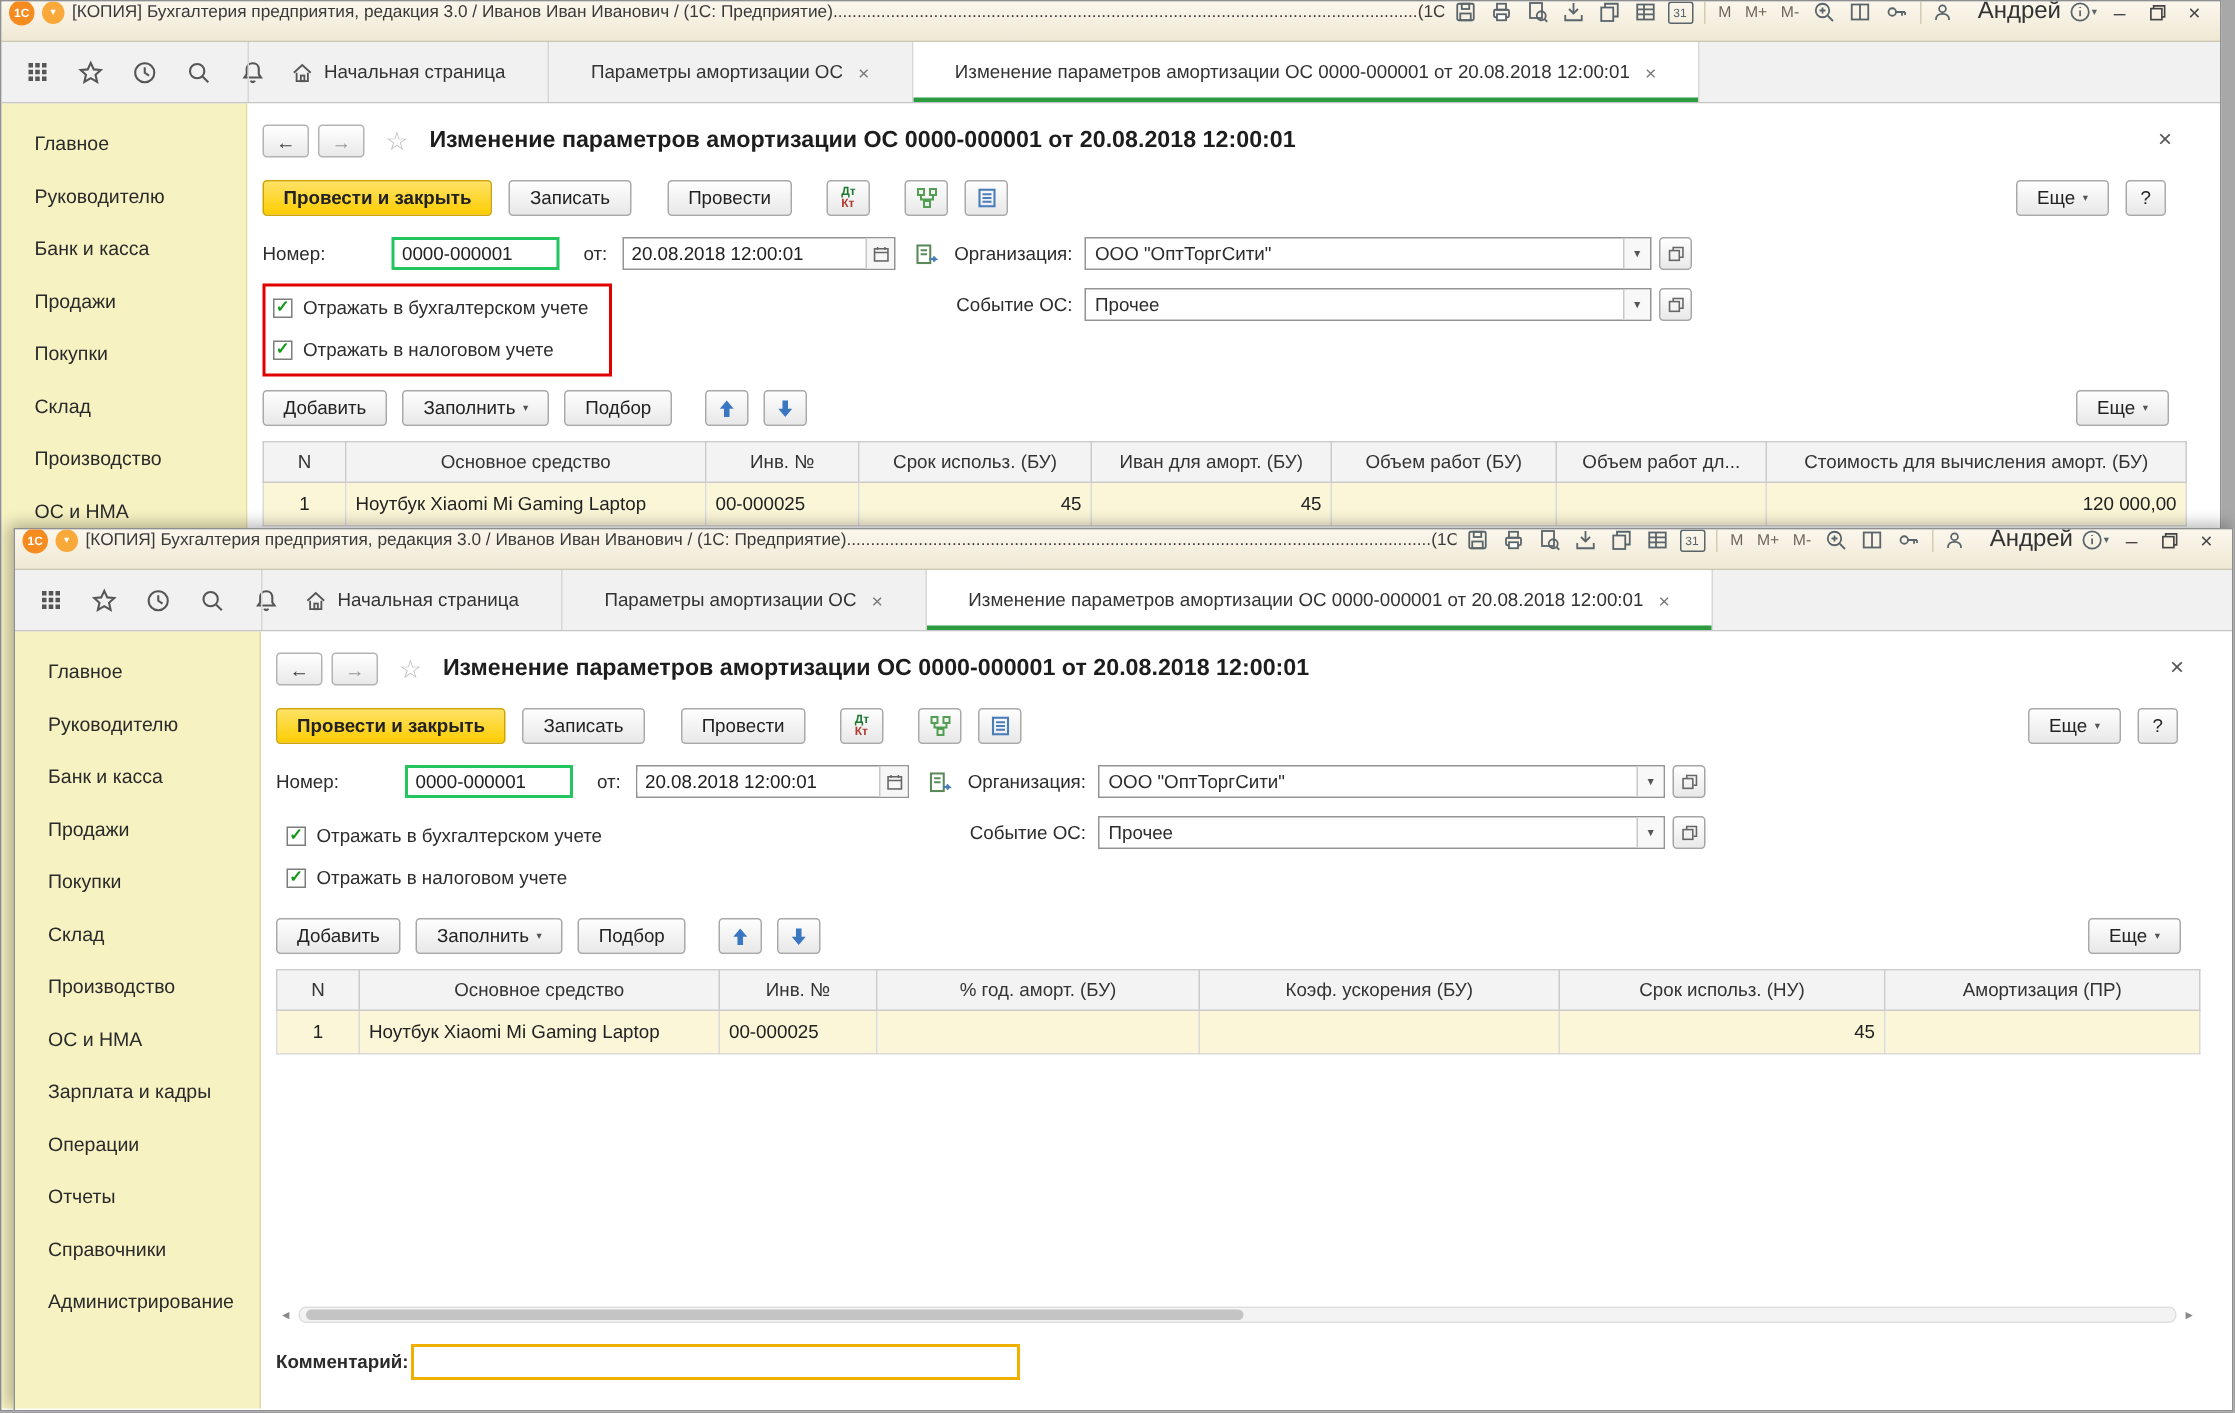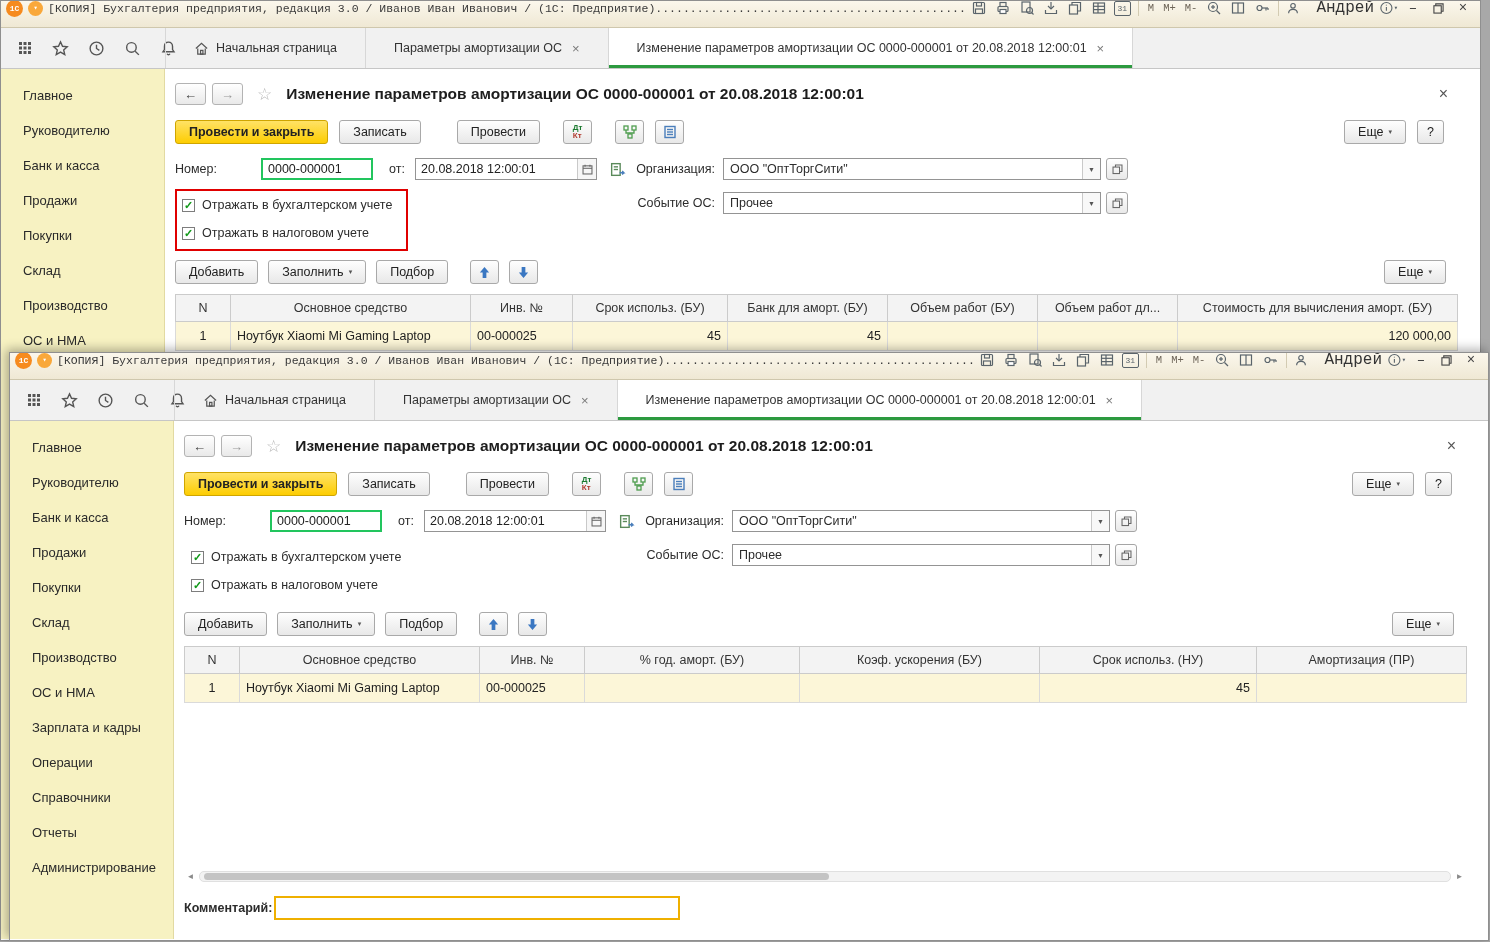--- a/index.html
+++ b/index.html
@@ -5,21 +5,21 @@
   * { box-sizing: border-box; margin: 0; padding: 0; }
   html,body { width:1490px; height:942px; }
   body { font-family:"Liberation Sans", sans-serif; background:#a8a8a8; position:relative; overflow:hidden; }
 
   .window { position:absolute; background:#fff; border:1px solid #8f8f8f; overflow:hidden; }
   .win-top { left:0; top:0; width:1481px; height:941px; z-index:1; }
   .win-bottom { left:9px; top:352px; width:1480px; height:589px; z-index:5; box-shadow:-3px -3px 10px rgba(0,0,0,.30); }
 
   
   .titlebar { height:27px; display:flex; align-items:center; gap:5px; padding:0 7px 12px 5px;
-              background:linear-gradient(#fbf7ec,#efe8d4); border-bottom:1px solid #cfc7ad;font-family:Liberation Mono, monospace; }
+              background:linear-gradient(#fbf7ec,#efe8d4); border-bottom:1px solid #cfc7ad; }
   .logo { width:17px; height:17px; border-radius:50%; background:#f68b1f; color:#fff; font-size:8px; font-weight:bold;
           display:flex; align-items:center; justify-content:center; flex:none; }
   .logo2 { width:15px; height:15px; border-radius:50%; background:#f9a83a; color:#fff; font-size:7px;
            display:flex; align-items:center; justify-content:center; flex:none; }
   .tbtitle { flex:1; font-size:11.5px; color:#3a3a3a; white-space:nowrap; overflow:hidden; }
   .tbi { width:19px; height:19px; display:flex; align-items:center; justify-content:center; flex:none; color:#5a646b; }
   .tbsep { width:1px; height:16px; background:#d3cbb2; margin:0 2px; flex:none; }
   .tbm { font-size:10.5px; color:#6e6558; padding:0 2px; flex:none; }
   .tbuser { display:flex; align-items:center; gap:16px; font-size:16px; color:#333; flex:none; }
   .mini { font-size:7px; color:#5a646b; }
@@ -57,21 +57,21 @@
          background:linear-gradient(#fefefe,#e8e8e8); font-size:12.5px; color:#222;
          display:inline-flex; align-items:center; justify-content:center; white-space:nowrap; }
   .btn.primary { background:linear-gradient(#ffe266,#fdcd02); border-color:#cfa500; font-weight:700; }
   .btn.ibtn { width:29px; padding:0; }
   .dtkt { display:flex; flex-direction:column; line-height:1.05; font-size:8px; font-weight:700; }
   .dtkt .dt { color:#1c7a30; } .dtkt .kt { color:#b03a2e; }
   .sp { flex:1; }
   .dd { font-size:7px; margin-left:5px; color:#555; }
   .qbtn { width:27px; padding:0; margin-right:26px; }
   .morebtn { }
-  .gap1 { margin-left:25px; } .gap2 { margin-left:12px; }
+  .gap1 { margin-left:13px; } .gap2 { margin-left:12px; }
 
   
   .formarea { position:relative; margin:14px 10px 0 10px; height:92px; font-size:12.5px; color:#2c2c2c; }
   .row1 { display:flex; align-items:center; height:22px; }
   .lbl { white-space:nowrap; }
   .wnum { width:86px; }
   .wot { width:26px; margin-left:16px; }
   .inp { height:22px; border:2px solid #22c55e; font-size:12.5px; font-family:"Liberation Sans",sans-serif;
          padding:0 5px; color:#222; }
   .inp.num { width:112px; }
@@ -431,21 +431,21 @@
               <col style="width:150px">
               <col style="width:140px">
               <col style="width:280px">
             </colgroup>
           <thead>
               <tr>
             <th>N</th>
             <th>Основное средство</th>
             <th>Инв. №</th>
             <th>Срок использ. (БУ)</th>
-            <th>Банк для аморт. (БУ)</th>
+            <th>Иван для аморт. (БУ)</th>
             <th>Объем работ (БУ)</th>
             <th>Объем работ дл...</th>
             <th>Стоимость для вычисления аморт. (БУ)</th>
           </tr>
             </thead>
           <tbody>
               <tr>
             <td class="ctr">1</td>
             <td>Ноутбук Xiaomi Mi Gaming Laptop</td>
             <td>00-000025</td>
@@ -624,22 +624,22 @@
       <div class="sbitem">Главное</div>
       <div class="sbitem">Руководителю</div>
       <div class="sbitem">Банк и касса</div>
       <div class="sbitem">Продажи</div>
       <div class="sbitem">Покупки</div>
       <div class="sbitem">Склад</div>
       <div class="sbitem">Производство</div>
       <div class="sbitem">ОС и НМА</div>
       <div class="sbitem">Зарплата и кадры</div>
       <div class="sbitem">Операции</div>
+      <div class="sbitem">Отчеты</div>
       <div class="sbitem">Справочники</div>
-      <div class="sbitem">Отчеты</div>
       <div class="sbitem">Администрирование</div>
     </div>
 
     <div class="content">
       <div class="formhead">
         <span class="navbtn">←</span>
         <span class="navbtn fwd">→</span>
         <span class="favstar">☆</span>
         <span class="ftitle">Изменение параметров амортизации ОС 0000-000001 от 20.08.2018 12:00:01</span>
         <span class="fclose">×</span>

